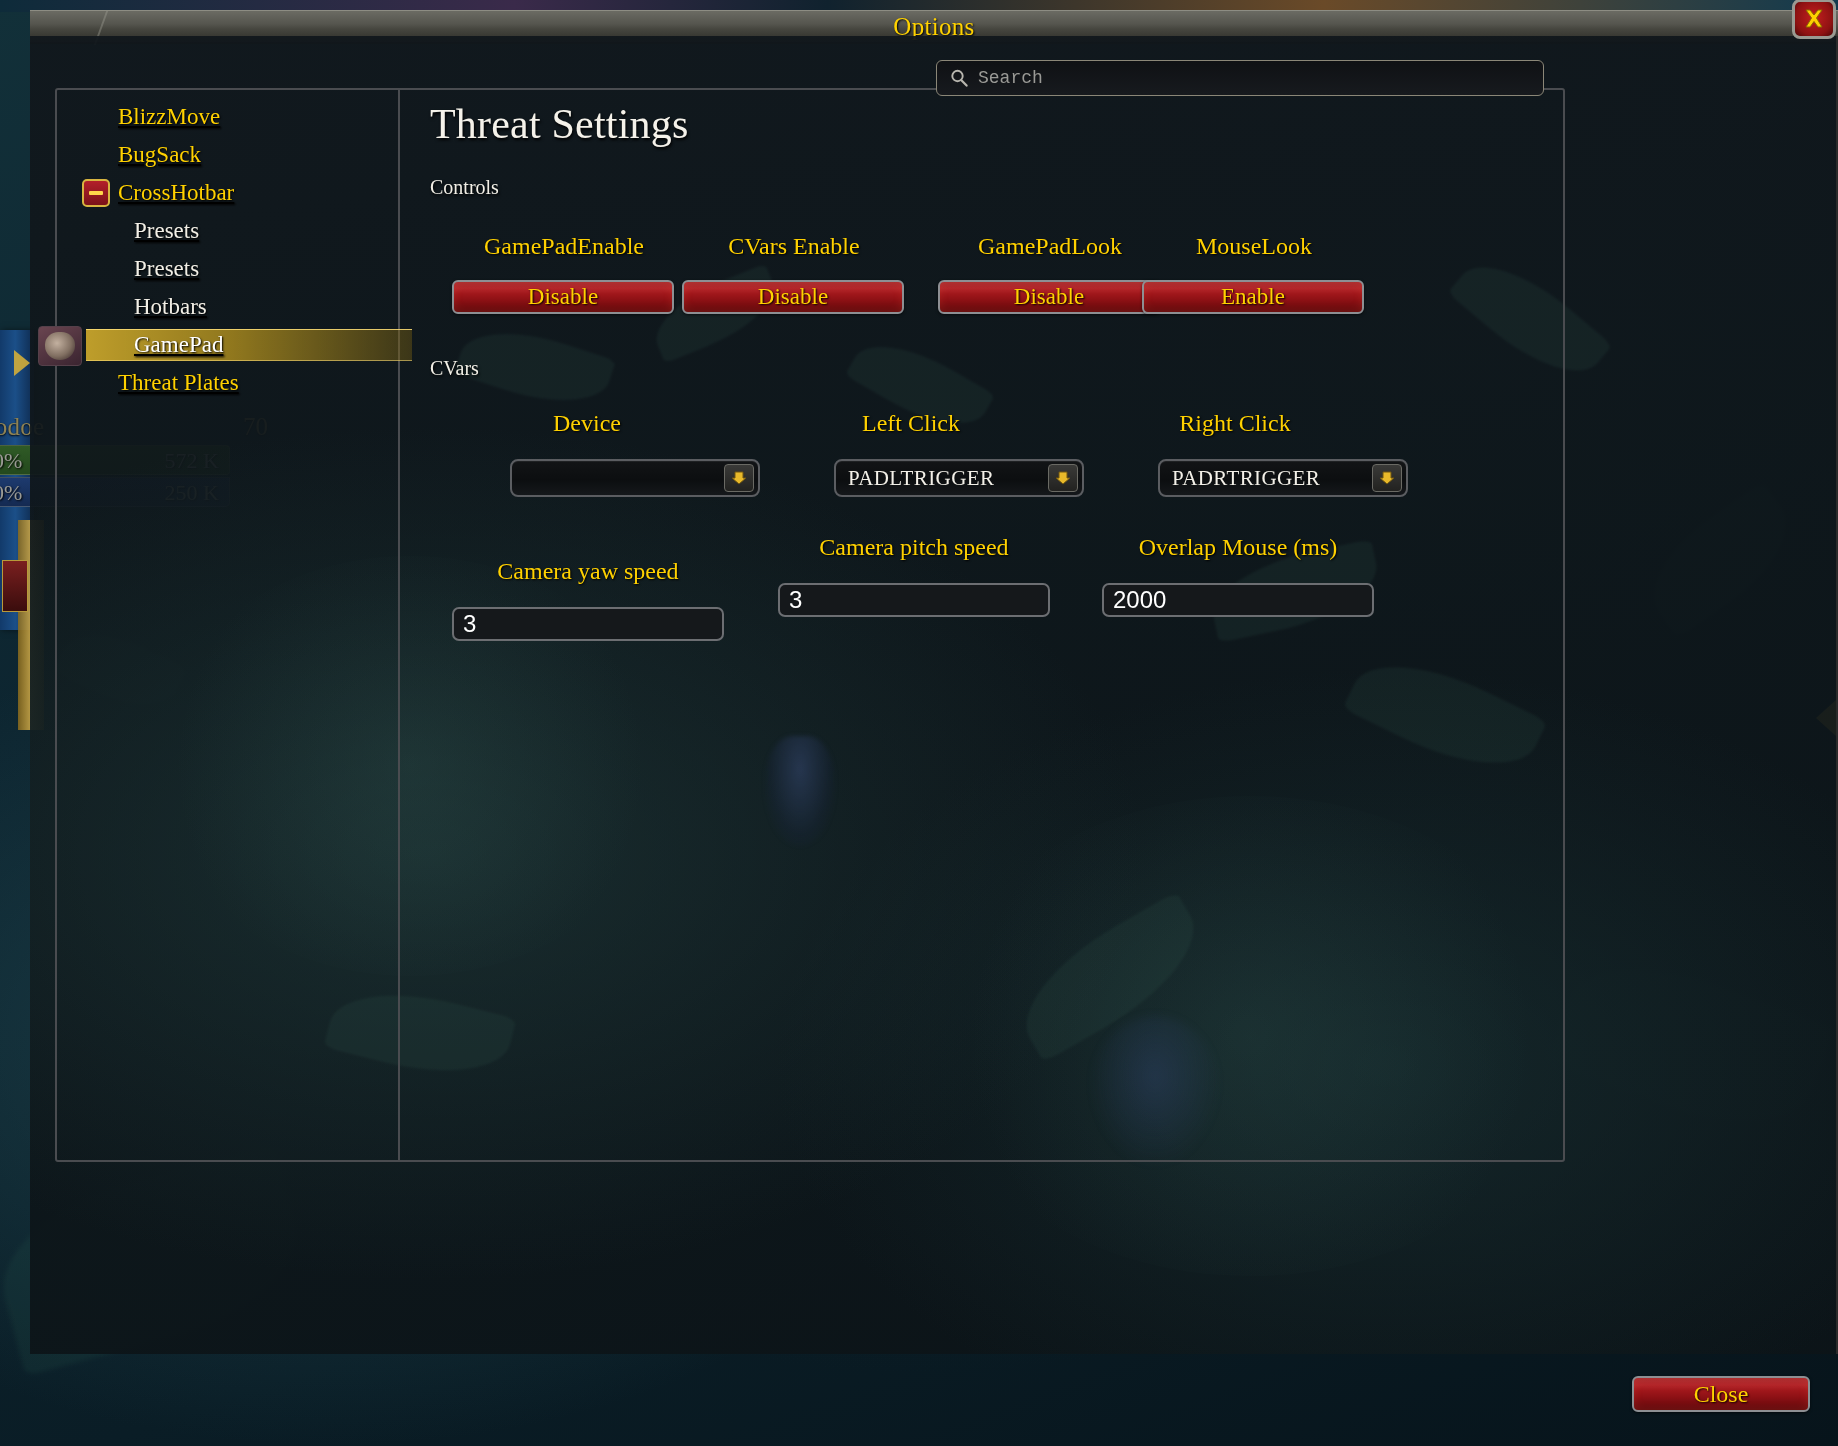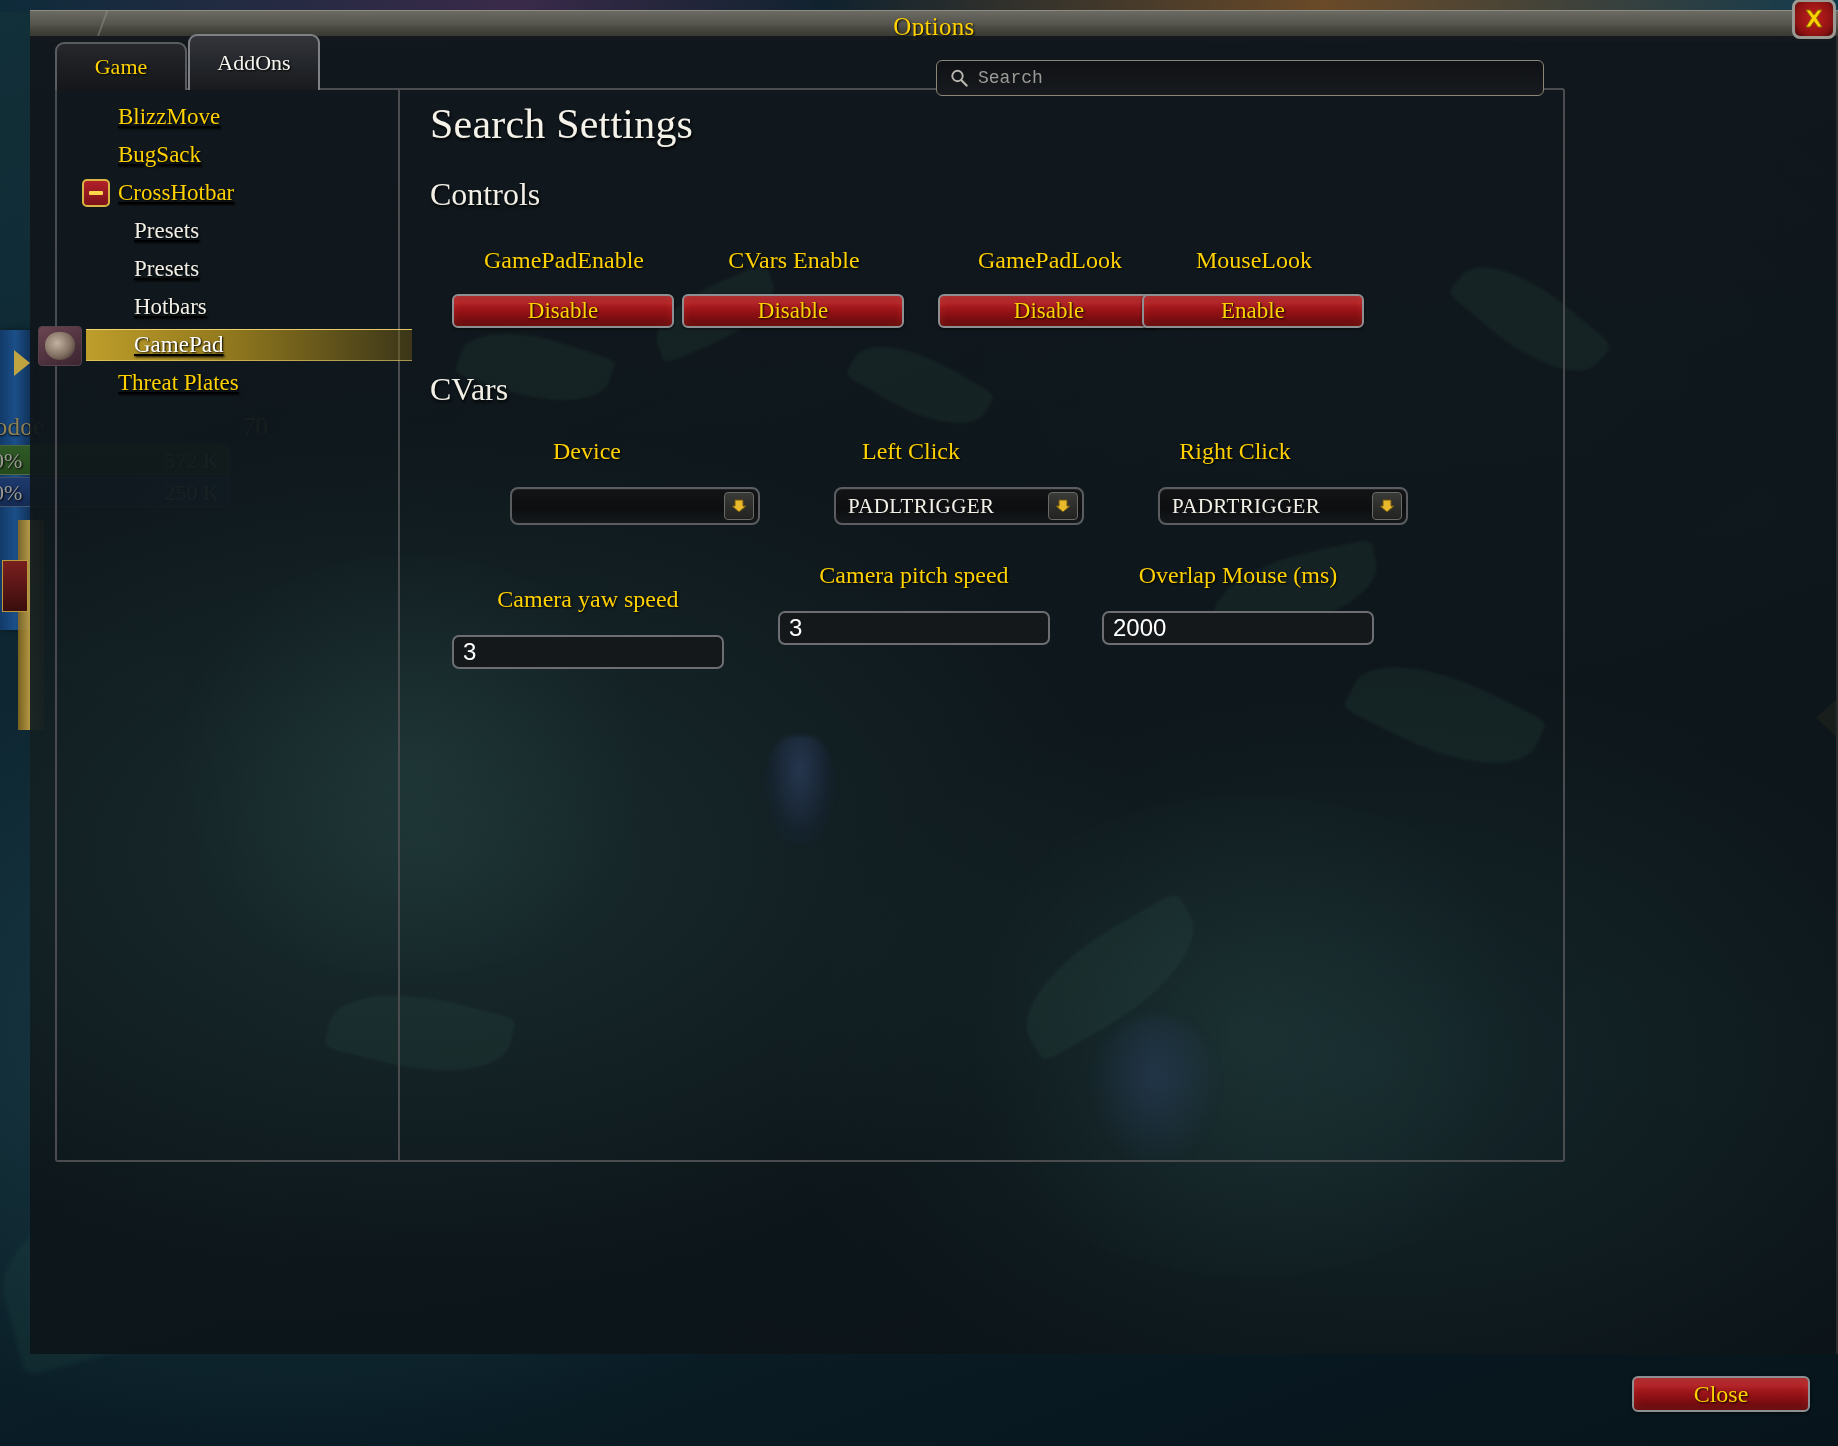--- a/index.html
+++ b/index.html
@@ -275,21 +275,21 @@
 
   
   #main {
     position: absolute; left: 400px; top: 100px; width: 1130px; z-index: 15;
   }
   .h1 {
     font-size: 42px; color: #f5f2ea; text-shadow: 1px 2px 3px #000;
     letter-spacing: .2px;
   }
   .h2 {
-    font-size: 32px; color: #f2efe6; text-shadow: 1px 2px 3px #000;
+    font-size: 20px; color: #f2efe6; text-shadow: 1px 2px 3px #000;
     margin-top: 28px;
   }
 
   .ctrl-row { position: relative; margin-top: 34px; height: 96px; }
   .ctrl-col {
     position: absolute; width: 224px; text-align: center;
   }
   .ctrl-col .clabel {
     font-size: 24px; color: #ffd100; text-shadow: 1px 1px 2px #000;
     white-space: nowrap;
@@ -423,24 +423,20 @@
     <div class="bgleaf" style="left:820px; top:320px; width:140px; height:58px; transform:rotate(30deg);"></div>
     <div class="bgleaf" style="left:1180px;top:520px; width:170px; height:70px; transform:rotate(-12deg);"></div>
     <div class="bgleaf" style="left:1320px;top:640px; width:190px; height:78px; transform:rotate(26deg);"></div>
     <div class="bgleaf" style="left:980px; top:900px; width:200px; height:82px; transform:rotate(-30deg);"></div>
     <div class="bgleaf" style="left:300px; top:960px; width:180px; height:74px; transform:rotate(14deg);"></div>
     <div class="bgleaf" style="left:1420px;top:250px; width:160px; height:66px; transform:rotate(40deg);"></div>
     <div class="critter"></div>
     <div class="critter2"></div>
   </div>
 
-  <div id="tabs">
-    <div class="tab">Game</div>
-    <div class="tab active">AddOns</div>
-  </div>
 
   <div id="contentframe"></div>
   <div id="vsep"></div>
 
   <div id="searchbox">
     <svg class="mag" viewBox="0 0 20 20">
       <circle cx="8.5" cy="8" r="5.2" fill="none" stroke="#b8b6ae" stroke-width="1.9"></circle>
       <line x1="12.4" y1="12.2" x2="17.6" y2="17.6" stroke="#b8b6ae" stroke-width="2.2" stroke-linecap="round"></line>
     </svg>
     <span class="ph">Search</span>
@@ -481,21 +477,21 @@
       <span class="lbl">GamePad</span>
     </div>
 
     <div class="side-item lvl0">
       <span class="lbl">Threat Plates</span>
     </div>
   </div>
 
   <div id="main">
 
-    <div class="h1">Search Settings</div>
+    <div class="h1">Threat Settings</div>
 
     <div class="h2">Controls</div>
 
     <div class="ctrl-row">
       <div class="ctrl-col" style="left:22px;">
         <div class="clabel">GamePadEnable</div>
         <div class="redbtn">Disable</div>
       </div>
       <div class="ctrl-col" style="left:252px;">
         <div class="clabel">CVars Enable</div>

